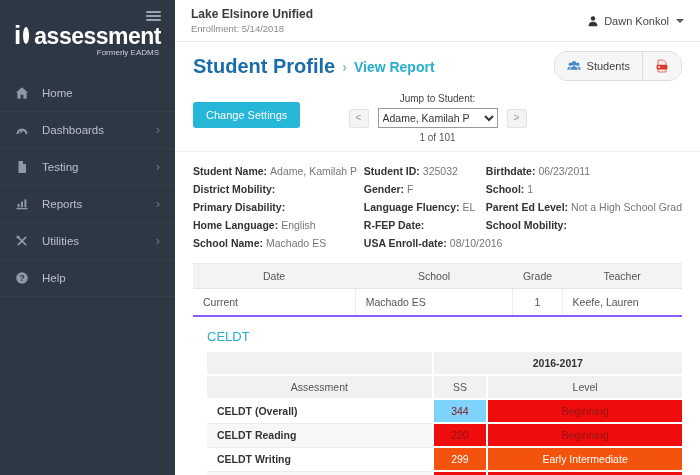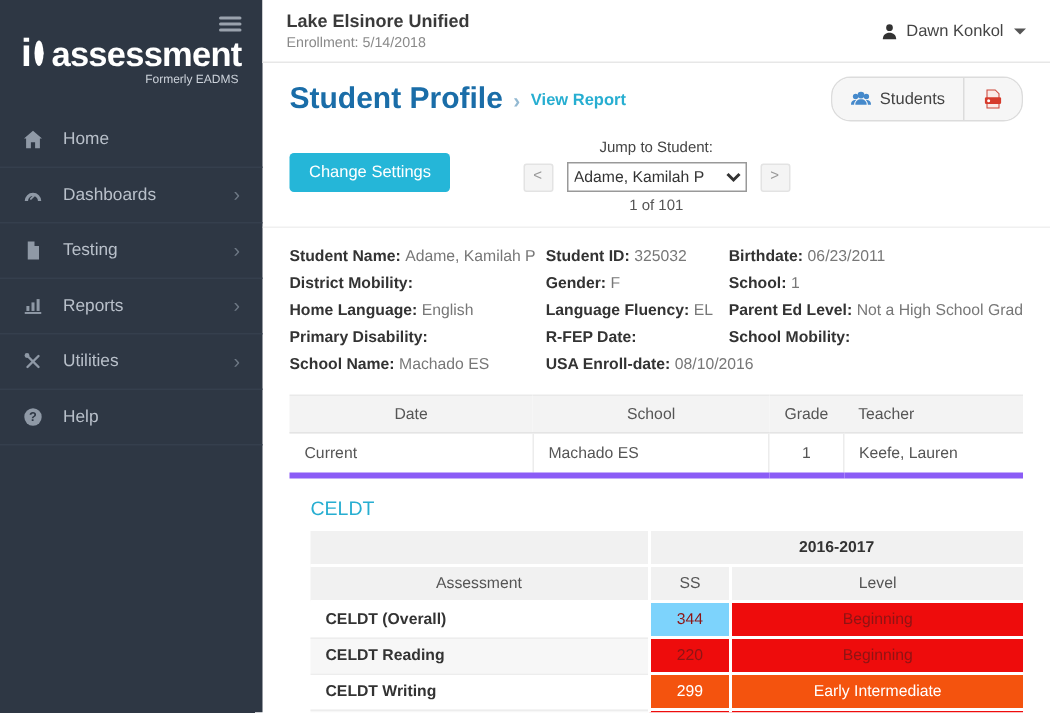--- a/index.html
+++ b/index.html
@@ -30,21 +30,21 @@
   .district-name{font-size:12px;font-weight:bold;color:#3a3a3a}
   .enrollment{font-size:9.5px;color:#8a8a8a;margin-top:2px}
   .user-menu{display:flex;align-items:center;gap:5px;cursor:pointer;color:#444;font-size:11px}
   .user-menu svg{width:12px;height:12px;fill:#333}
   .caret-down{width:0;height:0;border-left:4px solid transparent;border-right:4px solid transparent;border-top:4px solid #555;margin-left:2px}
 
   .content{flex:1;padding:9px 18px 0;overflow:hidden}
   .title-row{display:flex;align-items:center}
   .page-title{font-size:20px;font-weight:bold;color:#1a6da8}
   .bc-sep{margin:2px 7px 0;font-size:14px;font-weight:bold;color:#93b9d2}
-  .view-report{font-size:11px;font-weight:bold;color:#27aed1;cursor:pointer;margin-top:2px}
+  .view-report{font-size:14px;font-weight:bold;color:#27aed1;cursor:pointer;margin-top:2px}
   .btn-group{margin-left:auto;display:flex;border:1px solid #dcdcdc;border-radius:13px;overflow:hidden}
   .btn{display:flex;align-items:center;gap:6px;padding:7px 12px;background:#f6f6f6;font-size:11px;color:#444;cursor:pointer;border:none}
   .btn + .btn{border-left:1px solid #dcdcdc}
   .btn svg{width:14px;height:14px;display:block}
 
   .controls-row{position:relative;margin-top:12px;height:48px}
   .change-settings{position:absolute;left:0;top:9px;background:#25b6d8;color:#fff;border:none;border-radius:3px;padding:7px 13px;font-size:11px;cursor:pointer}
   .jump-block{width:230px;margin:0 auto;text-align:center}
   .jump-label{font-size:10px;color:#444;margin-bottom:4px}
   .jump-controls{display:flex;align-items:center;justify-content:center;gap:9px}
@@ -58,22 +58,22 @@
   .student-info{display:flex;margin-top:13px}
   .si-col{display:flex;flex-direction:column;gap:5px}
   .si-col1{width:193px}.si-col2{width:122px}.si-col3{flex:1}
   .field{font-size:10.5px;line-height:13px;white-space:nowrap}
   .fl{font-weight:bold;color:#333;margin-right:3px}
   .fv{color:#777}
 
   
   .enroll-table{width:100%;border-collapse:collapse;margin-top:13px;font-size:10.5px}
   .enroll-table th{background:#f3f3f3;color:#555;font-weight:normal;padding:6px 10px;border-top:1px solid #e9e9e9;border-bottom:1px solid #e4e4e4;text-align:center}
-  .enroll-table th.th-teacher{text-align:left}
-  .enroll-table td{padding:7px 10px;border-bottom:4px solid #8b5cf6;color:#555;border-right:1px solid #ececec}
+  .enroll-table th.th-teacher{text-align:center}
+  .enroll-table td{padding:7px 10px;border-bottom:2px solid #8b5cf6;color:#555;border-right:1px solid #ececec}
   .enroll-table td:last-child{border-right:none}
   .enroll-table td.c{text-align:center}
 
   
   .celdt{margin:12px 0 0 14px}
   .celdt-h{color:#27aed1;font-size:13px;font-weight:normal;margin-bottom:8px}
   .celdt-table{width:100%;border-collapse:collapse;font-size:10.5px}
   .celdt-table th{background:#f1f1f1;font-weight:normal;color:#555;padding:5px;border-bottom:2px solid #fff;text-align:center}
   .celdt-table th.year-cell{font-weight:bold;color:#333}
   .celdt-table th.wsep{border-left:2px solid #fff}
@@ -220,22 +220,22 @@
         <div class="pagination">1 of 101</div>
       </div>
     </div>
 
     <div class="divider"></div>
 
     <div class="student-info">
       <div class="si-col si-col1">
         <div class="field"><span class="fl">Student Name:</span><span class="fv">Adame, Kamilah P</span></div>
         <div class="field"><span class="fl">District Mobility:</span><span class="fv"></span></div>
+        <div class="field"><span class="fl">Primary Disability:</span><span class="fv"></span></div>
         <div class="field"><span class="fl">Home Language:</span><span class="fv">English</span></div>
-        <div class="field"><span class="fl">Primary Disability:</span><span class="fv"></span></div>
         <div class="field"><span class="fl">School Name:</span><span class="fv">Machado ES</span></div>
       </div>
       <div class="si-col si-col2">
         <div class="field"><span class="fl">Student ID:</span><span class="fv">325032</span></div>
         <div class="field"><span class="fl">Gender:</span><span class="fv">F</span></div>
         <div class="field"><span class="fl">Language Fluency:</span><span class="fv">EL</span></div>
         <div class="field"><span class="fl">R-FEP Date:</span><span class="fv"></span></div>
         <div class="field"><span class="fl">USA Enroll-date:</span><span class="fv">08/10/2016</span></div>
       </div>
       <div class="si-col si-col3">

